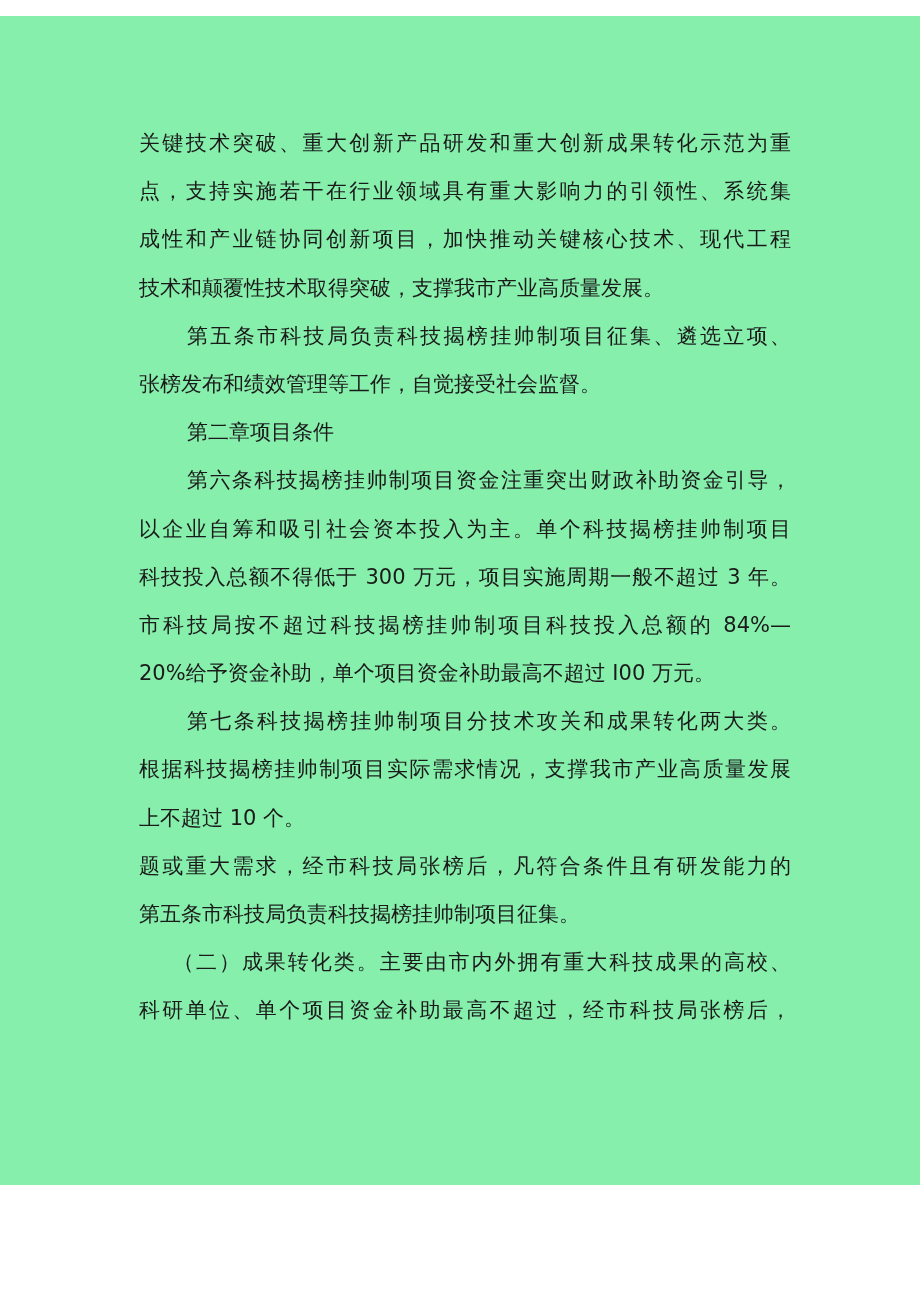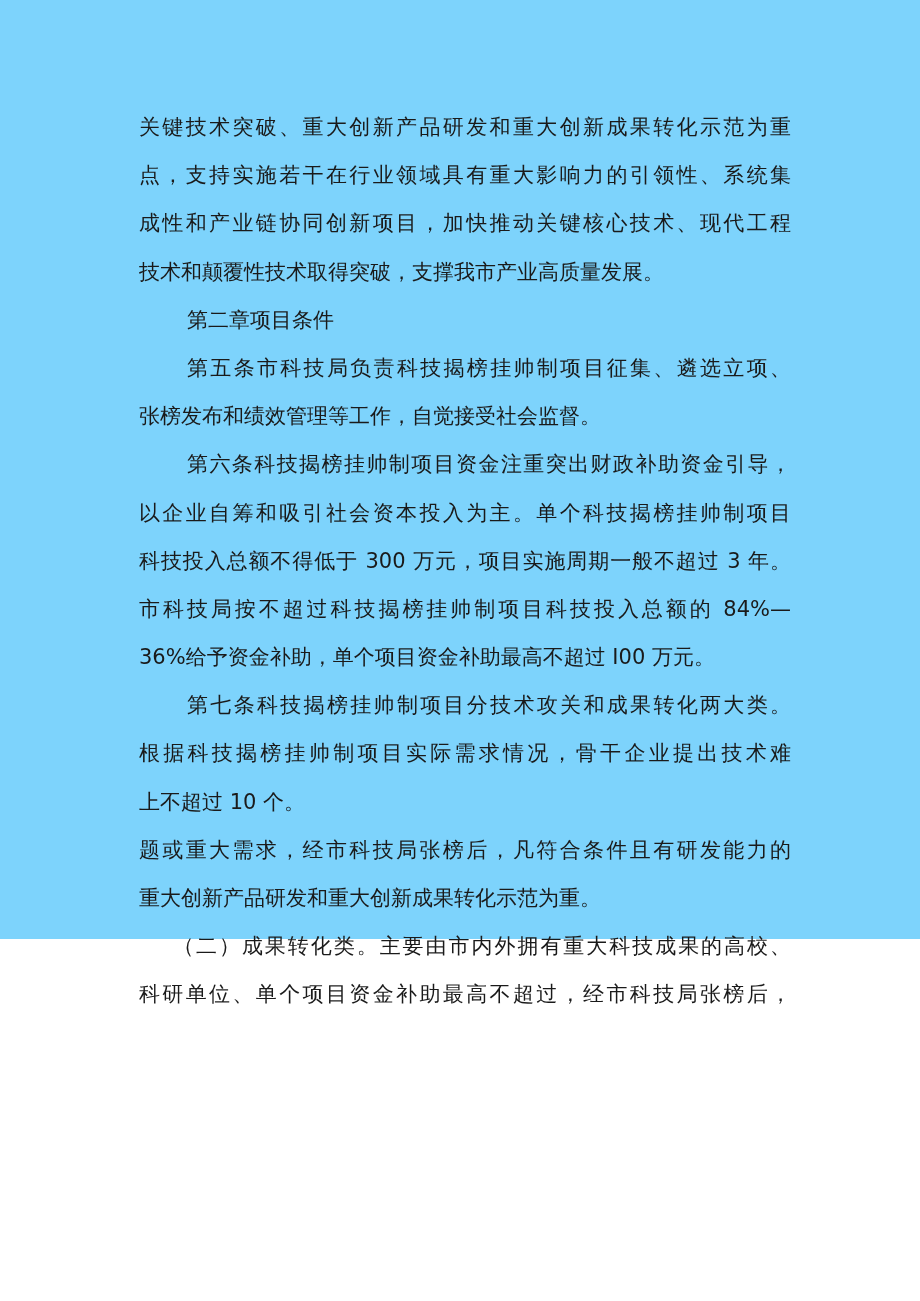--- a/index.html
+++ b/index.html
@@ -1,19 +1,19 @@
 <!DOCTYPE html>
 <html><head>
 <meta charset="utf-8">
 <style>
   html, body { margin: 0; padding: 0; background: #ffffff; }
   body { width: 920px; height: 1301px; position: relative; overflow: hidden; }
   .page {
-    position: absolute; left: 0; top: 0; width: 920px; height: 939px;
-    background: #7dd3fc;
+    position: absolute; left: 0; top: 16px; width: 920px; height: 1169px;
+    background: #86efac;
   }
   .content {
     position: absolute; left: 139px; top: 112px; width: 652px;
     font-family: "DejaVu Sans", "Liberation Sans", sans-serif;
     font-size: 21px; color: #1a1a1a;
   }
   .line {
     height: 48.2px; line-height: 30px; white-space: nowrap;
     overflow: visible;
   }
@@ -28,45 +28,45 @@
   <div class="content">
 
     <div>
       <div class="line full">关键技术突破、重大创新产品研发和重大创新成果转化示范为重</div>
       <div class="line full">点，支持实施若干在行业领域具有重大影响力的引领性、系统集</div>
       <div class="line full">成性和产业链协同创新项目，加快推动关键核心技术、现代工程</div>
       <div class="line">技术和颠覆性技术取得突破，支撑我市产业高质量发展。</div>
     </div>
 
     <div>
-      <div class="line ind1">第二章项目条件</div>
+      <div class="line full ind1">第五条市科技局负责科技揭榜挂帅制项目征集、遴选立项、</div>
+      <div class="line">张榜发布和绩效管理等工作，自觉接受社会监督。</div>
     </div>
 
     <div>
-      <div class="line full ind1">第五条市科技局负责科技揭榜挂帅制项目征集、遴选立项、</div>
-      <div class="line">张榜发布和绩效管理等工作，自觉接受社会监督。</div>
+      <div class="line ind1">第二章项目条件</div>
     </div>
 
     <div>
       <div class="line full ind1">第六条科技揭榜挂帅制项目资金注重突出财政补助资金引导，</div>
       <div class="line full">以企业自筹和吸引社会资本投入为主。单个科技揭榜挂帅制项目</div>
       <div class="line full">科技投入总额不得低于 300 万元，项目实施周期一般不超过 3 年。</div>
       <div class="line full">市科技局按不超过科技揭榜挂帅制项目科技投入总额的 84%—</div>
-      <div class="line">36%给予资金补助，单个项目资金补助最高不超过 I00 万元。</div>
+      <div class="line">20%给予资金补助，单个项目资金补助最高不超过 I00 万元。</div>
     </div>
 
     <div>
       <div class="line full ind1">第七条科技揭榜挂帅制项目分技术攻关和成果转化两大类。</div>
-      <div class="line full">根据科技揭榜挂帅制项目实际需求情况，骨干企业提出技术难</div>
+      <div class="line full">根据科技揭榜挂帅制项目实际需求情况，支撑我市产业高质量发展</div>
       <div class="line">上不超过 10 个。</div>
     </div>
 
     <div>
       <div class="line full">题或重大需求，经市科技局张榜后，凡符合条件且有研发能力的</div>
-      <div class="line">重大创新产品研发和重大创新成果转化示范为重。</div>
+      <div class="line">第五条市科技局负责科技揭榜挂帅制项目征集。</div>
     </div>
 
     <div>
       <div class="line full ind2">（二）成果转化类。主要由市内外拥有重大科技成果的高校、</div>
       <div class="line full">科研单位、单个项目资金补助最高不超过，经市科技局张榜后，</div>
     </div>
 
   </div>
 </div>
 

